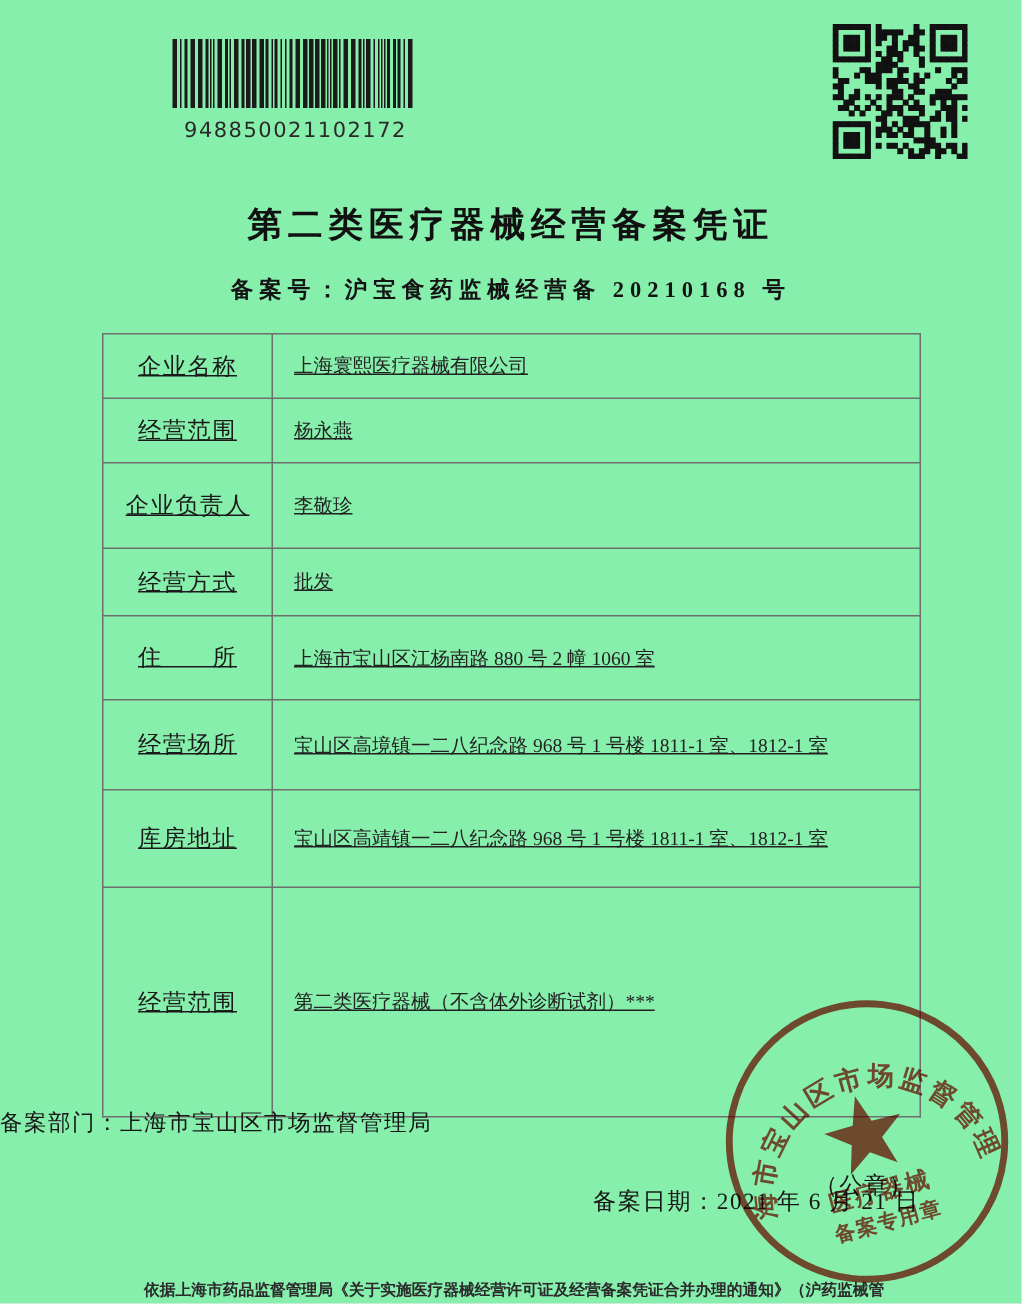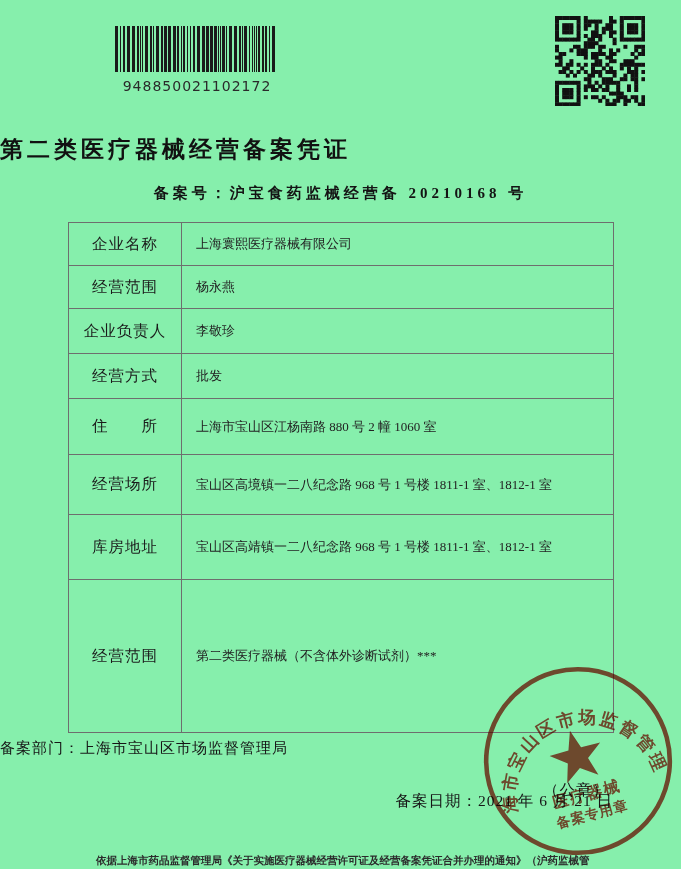--- a/index.html
+++ b/index.html
@@ -7,30 +7,30 @@
     position:relative;width:681px;height:869px;margin:0 auto;
     background:#86efac;overflow:hidden;
     font-family:"Liberation Serif", serif;color:#1d1d1d;
   }
   
   .barcode-wrap{position:absolute;left:112px;top:26px;width:170px;text-align:center;}
   .barcode-num{margin-top:2px;font-family:"DejaVu Sans", sans-serif;font-size:14px;letter-spacing:1px;color:#2a2a2a;}
   
   .qr-wrap{position:absolute;left:555px;top:16px;width:90px;height:90px;}
   
-  .doc-title{position:absolute;left:0;right:0;top:134px;
+  .doc-title{position:absolute;left:0;right:0;top:134px;text-align:center;
     font-family:"Liberation Sans", sans-serif;font-weight:bold;font-size:23px;letter-spacing:4px;color:#111;}
   .record-line{position:absolute;left:0;right:0;top:184px;text-align:center;
     font-weight:bold;font-size:15px;letter-spacing:4px;color:#141414;}
   
   table.cert{position:absolute;left:68px;top:222px;width:546px;border-collapse:collapse;table-layout:fixed;}
-  table.cert td{border:1px solid #6e6e6e;vertical-align:middle;}
+  table.cert td{border:1px solid #6e6e6e;vertical-align:middle;text-decoration:underline;}
   td.lbl{width:110px;text-align:center;font-size:15.5px;letter-spacing:1px;color:#1a1a1a;}
   td.val{padding-left:14px;font-size:13px;color:#222;}
-  tr.r0{height:43px}tr.r1{height:43px}tr.r2{height:45px}tr.r3{height:45px}
+  tr.r0{height:43px}tr.r1{height:43px}tr.r2{height:57px}tr.r3{height:45px}
   tr.r4{height:56px}tr.r5{height:60px}tr.r6{height:65px}tr.r7{height:153px}
   
   .dept-line{position:absolute;top:739px;left:0;width:613px;text-align:left;font-size:15px;letter-spacing:1px;color:#161616;}
   .seal-note{position:absolute;top:780px;left:0;width:609px;text-align:right;font-size:15.5px;letter-spacing:1px;color:#161616;}
   .date-line{position:absolute;top:791px;left:0;width:613px;text-align:right;font-size:15.5px;letter-spacing:1px;color:#161616;}
   
   .note{position:absolute;left:96px;top:827px;width:512px;
     font-family:"Liberation Sans", sans-serif;font-weight:600;font-size:10.5px;line-height:21px;color:#2b2b2b;margin-top:23px;}
   
   .stamp{position:absolute;left:477px;top:660px;width:202px;height:202px;

